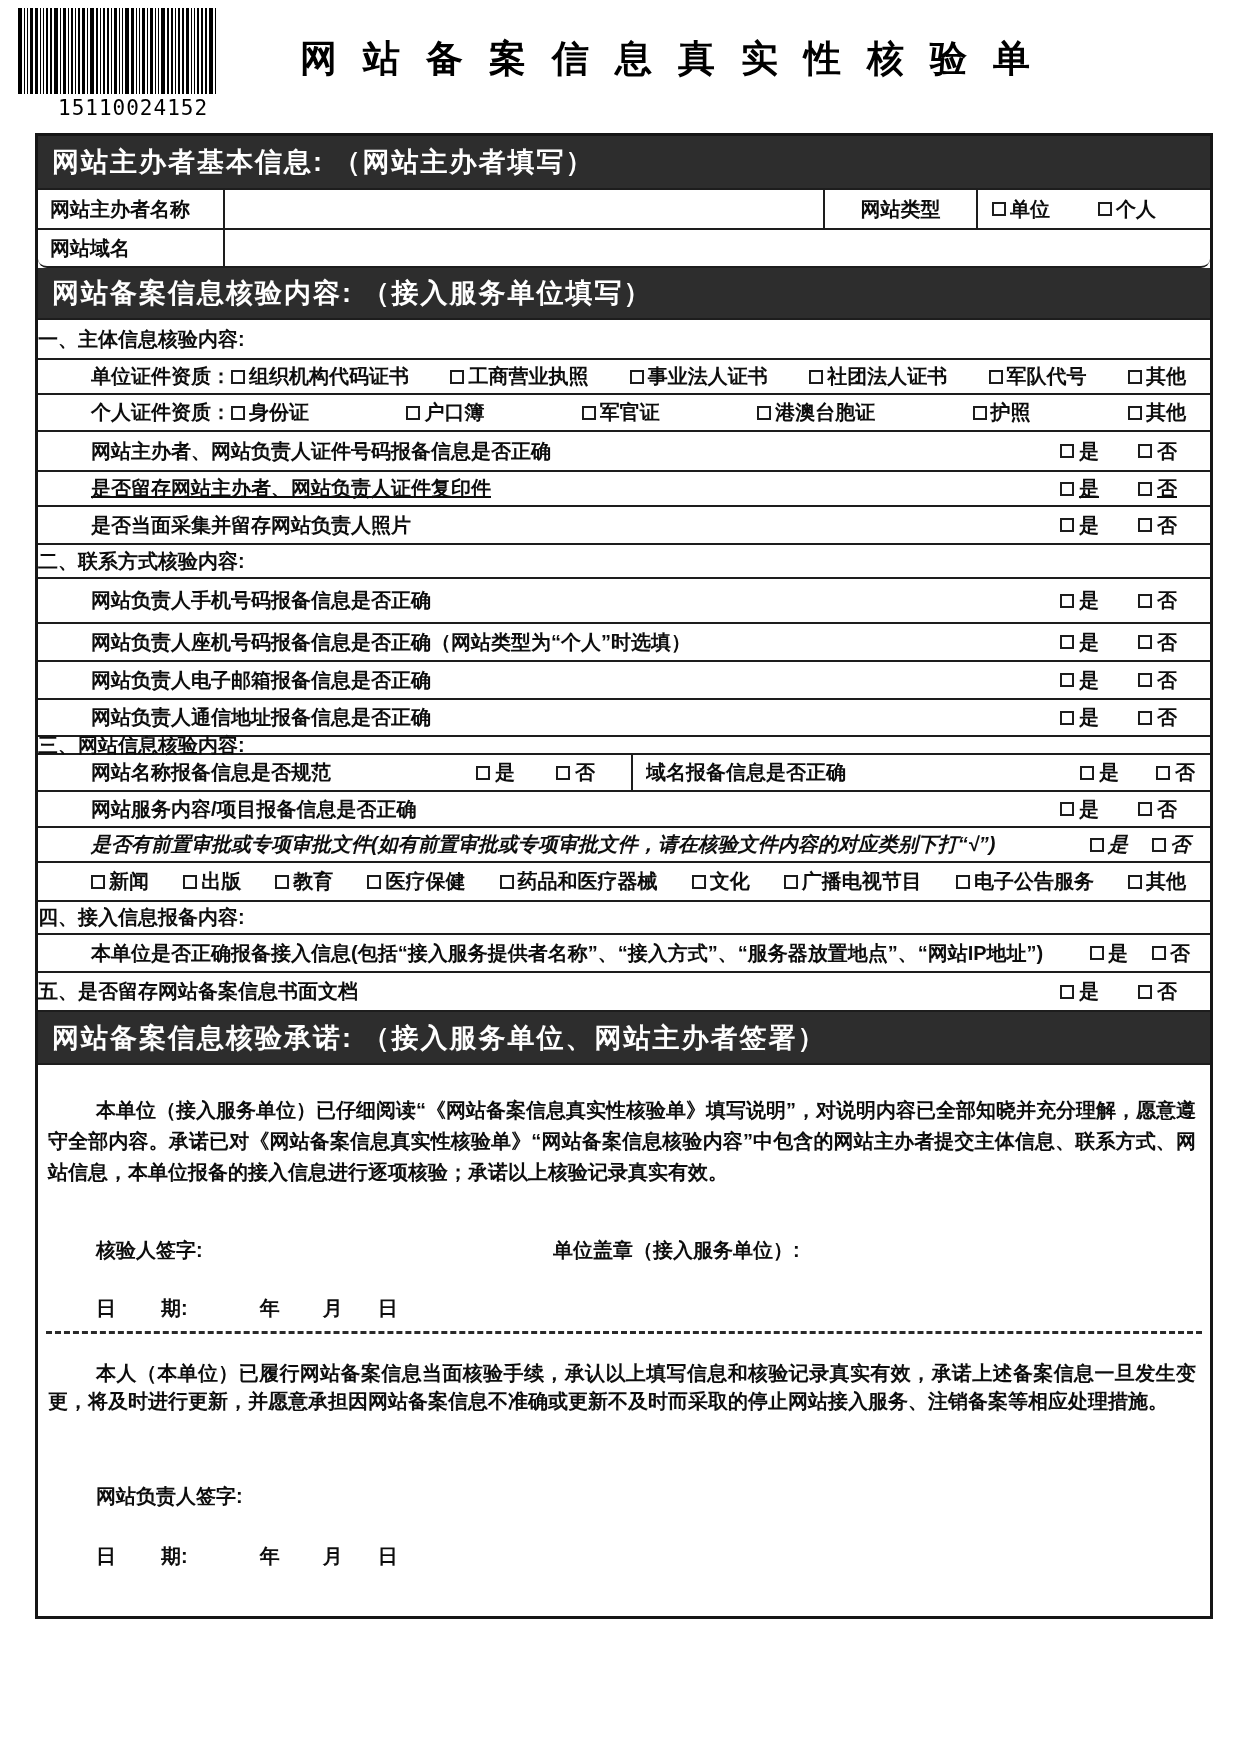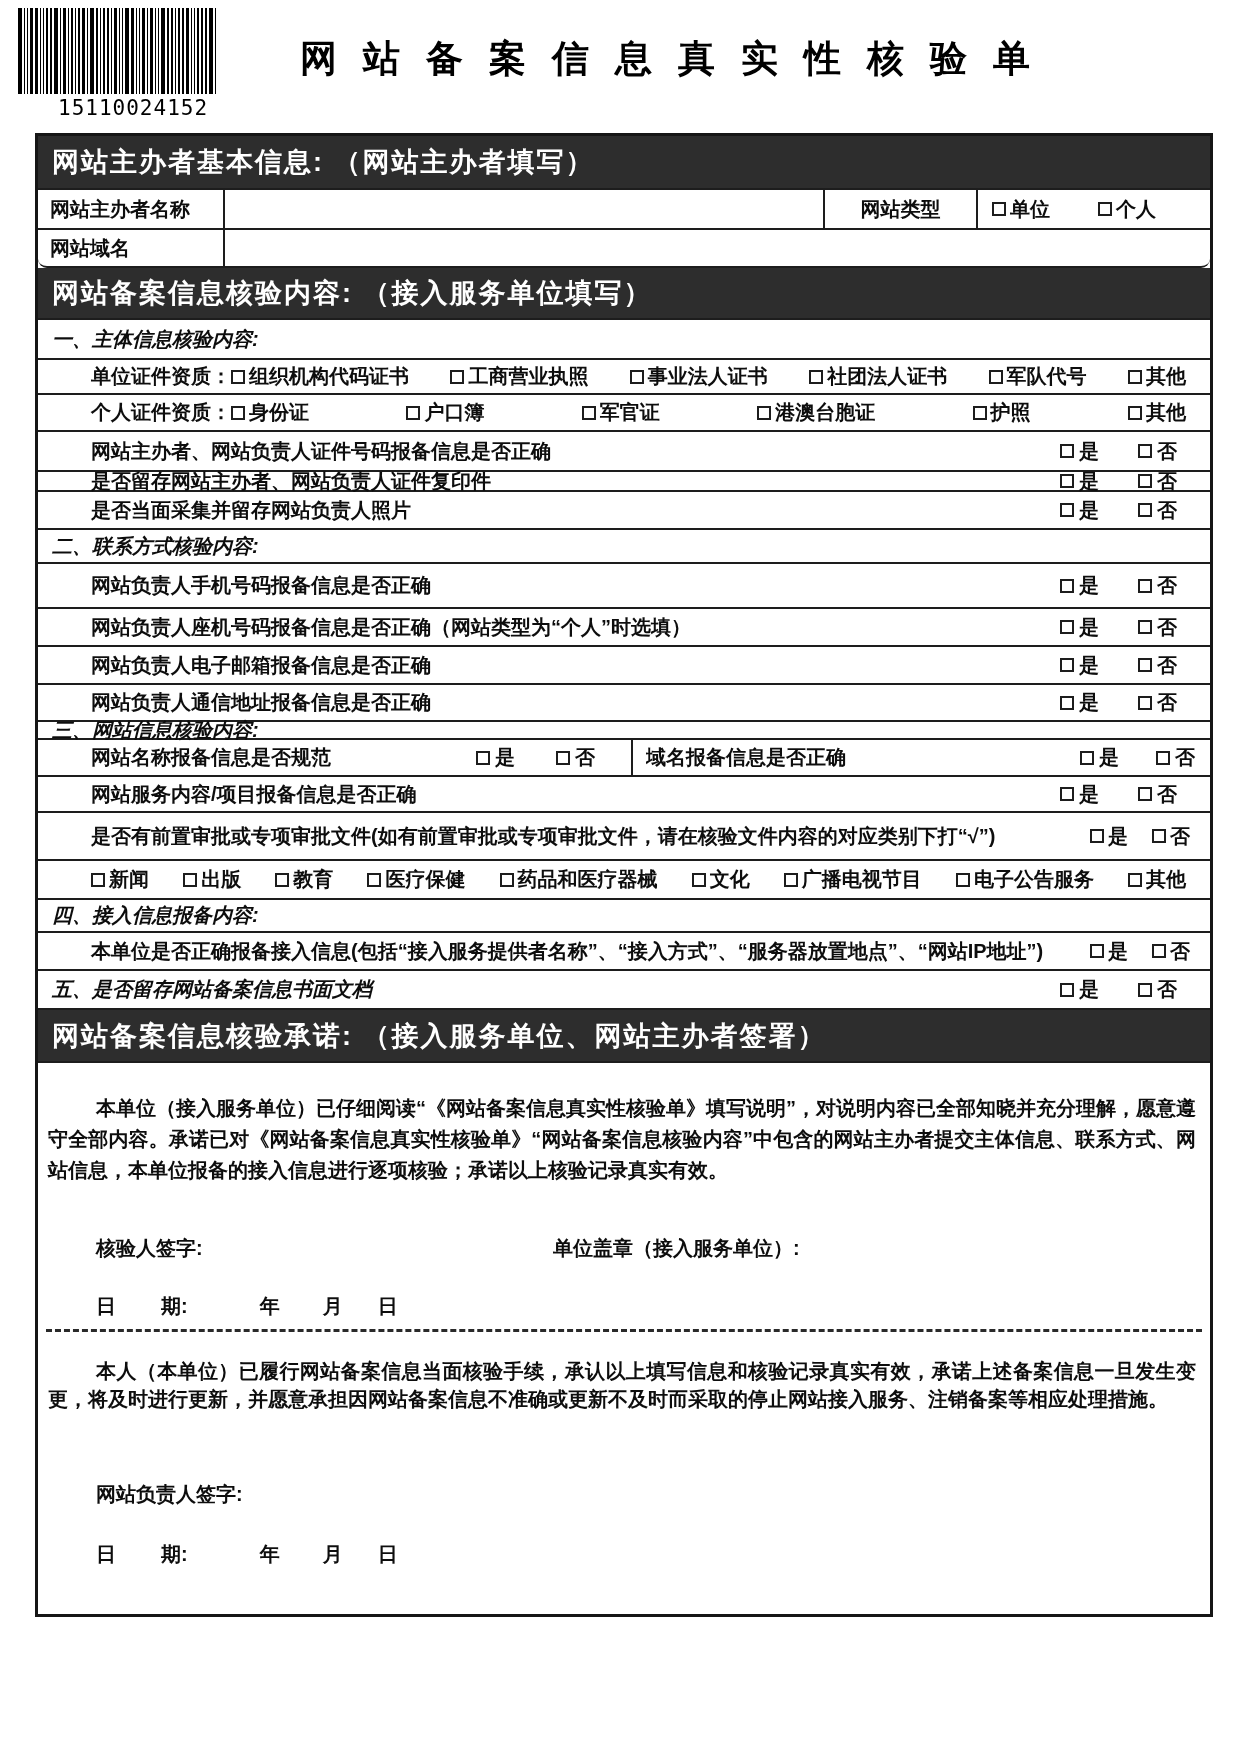--- a/index.html
+++ b/index.html
@@ -13,21 +13,21 @@
                font-size:21px;letter-spacing:1px;margin-top:2px;padding-left:40px;color:#000;}
   .doc-title{position:absolute;left:300px;top:34px;font-size:37px;font-weight:bold;
              letter-spacing:26px;white-space:nowrap;color:#000;}
   
   .tbl{position:absolute;left:35px;top:133px;width:1172px;border:3px solid #161616;
        background:#fff;box-sizing:content-box;font-weight:600;}
   .row{border-bottom:2px solid #1d1d1d;display:flex;align-items:center;
        font-size:20px;box-sizing:border-box;background:#fff;}
   .row:last-child{border-bottom:none;}
   .dark{background:#2d2d2d;color:#fff;font-weight:bold;font-size:27px;padding-left:14px;letter-spacing:2px;}
-  .sec{padding-left:14px;font-style:italic;}
+  .sec{}
   .ind{padding-left:53px;}
   .grow{flex:1 1 auto;white-space:nowrap;overflow:hidden;}
   
   .cb{width:14px;height:14px;border:2px solid #1d1d1d;background:#fff;flex:0 0 auto;
       box-sizing:border-box;display:inline-block;}
   .opt{display:inline-flex;align-items:center;gap:4px;white-space:nowrap;}
   .yescol{flex:0 0 78px;display:flex;align-items:center;gap:5px;}
   .nocol{flex:0 0 72px;display:flex;align-items:center;gap:5px;}
   .yes-sm{flex:0 0 62px;display:flex;align-items:center;gap:4px;}
   .no-sm{flex:0 0 58px;display:flex;align-items:center;gap:4px;padding-right:6px;box-sizing:border-box;}
@@ -225,21 +225,21 @@
       <span class="yescol">
           <span class="cb"></span>
           <span>是</span>
         </span>
       <span class="nocol">
           <span class="cb"></span>
           <span>否</span>
         </span>
     </div>
 
-    <div class="row" style="height:20px;">
+    <div class="row" style="height:35px;text-decoration:underline;">
       <div class="grow ind">是否留存网站主办者、网站负责人证件复印件</div>
       <span class="yescol">
           <span class="cb"></span>
           <span>是</span>
         </span>
       <span class="nocol">
           <span class="cb"></span>
           <span>否</span>
         </span>
     </div>
@@ -338,21 +338,21 @@
       <span class="yescol">
           <span class="cb"></span>
           <span>是</span>
         </span>
       <span class="nocol">
           <span class="cb"></span>
           <span>否</span>
         </span>
     </div>
 
-    <div class="row" style="height:48px;">
+    <div class="row" style="height:35px;font-style:italic;">
       <div class="grow ind">是否有前置审批或专项审批文件(如有前置审批或专项审批文件，请在核验文件内容的对应类别下打“√”)</div>
       <span class="yes-sm">
           <span class="cb"></span>
           <span>是</span>
         </span>
       <span class="no-sm">
           <span class="cb"></span>
           <span>否</span>
         </span>
     </div>

